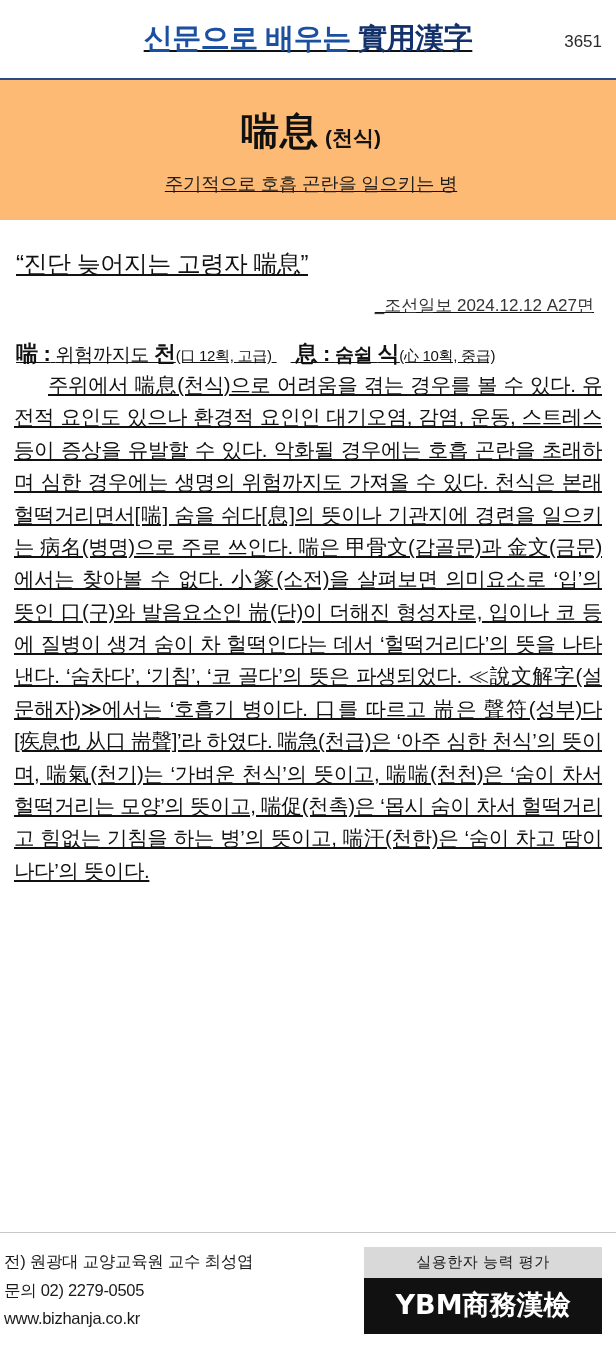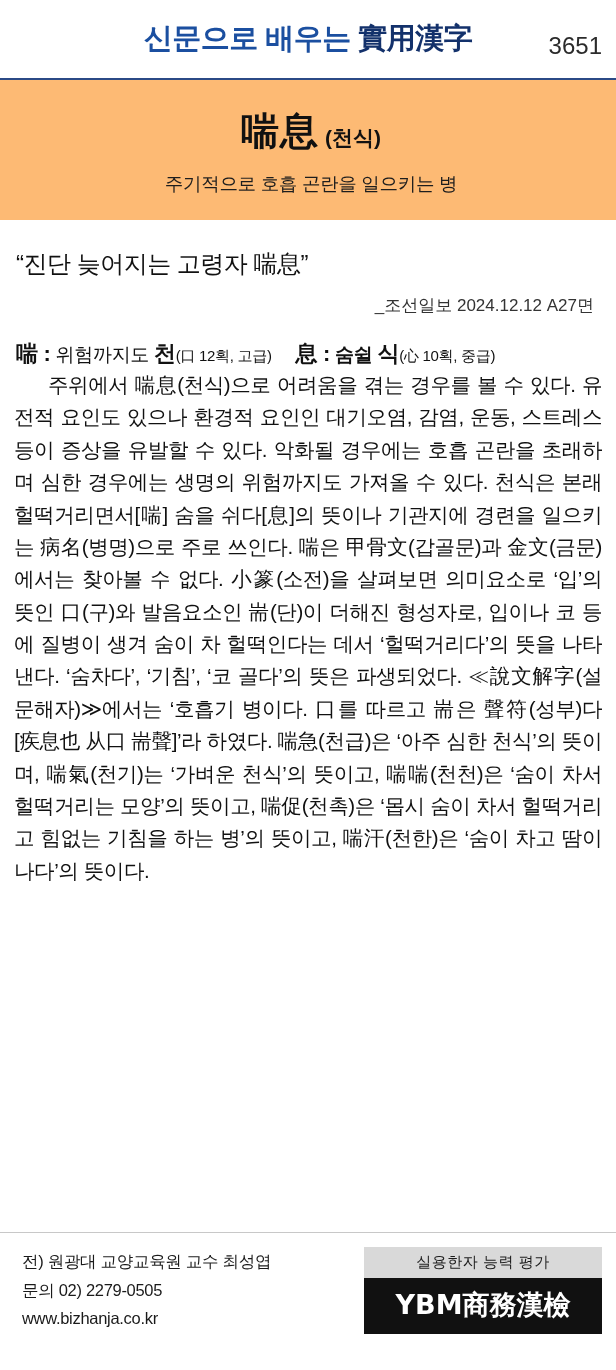--- a/index.html
+++ b/index.html
@@ -13,20 +13,21 @@
     font-family: "Liberation Sans", sans-serif;
     color: #111111;
     position: relative;
     overflow: hidden;
   }
   .page {
     width: 616px;
     height: 1370px;
     position: relative;
     box-sizing: border-box;
+    text-decoration: underline;
   }
 
   
   .masthead {
     position: relative;
     height: 78px;
     border-bottom: 2px solid #2b4a86;
     display: flex;
     align-items: center;
     justify-content: center;
@@ -38,21 +39,21 @@
     color: #1b4fa0;
     white-space: nowrap;
   }
   .masthead-title .hanja {
     color: #13316b;
   }
   .issue-number {
     position: absolute;
     right: 14px;
     top: 32px;
-    font-size: 24px;
+    font-size: 17px;
     color: #2b2b2b;
     letter-spacing: 0px;
   }
 
   
   .title-band {
     background: #fdba74;
     padding: 26px 4px 24px 10px;
     text-align: center;
   }
@@ -139,21 +140,21 @@
   }
 
   
   .footer {
     position: absolute;
     left: 0;
     right: 0;
     bottom: 0;
     height: 138px;
     border-top: 1px solid #c8c8c8;
-    padding: 14px 14px 0 22px;
+    padding: 14px 14px 0 4px;
     box-sizing: border-box;
     display: flex;
     justify-content: space-between;
     align-items: flex-start;
   }
   .footer-left {
     font-size: 16.5px;
     line-height: 1.74;
     color: #1a1a1a;
     letter-spacing: -0.3px;

